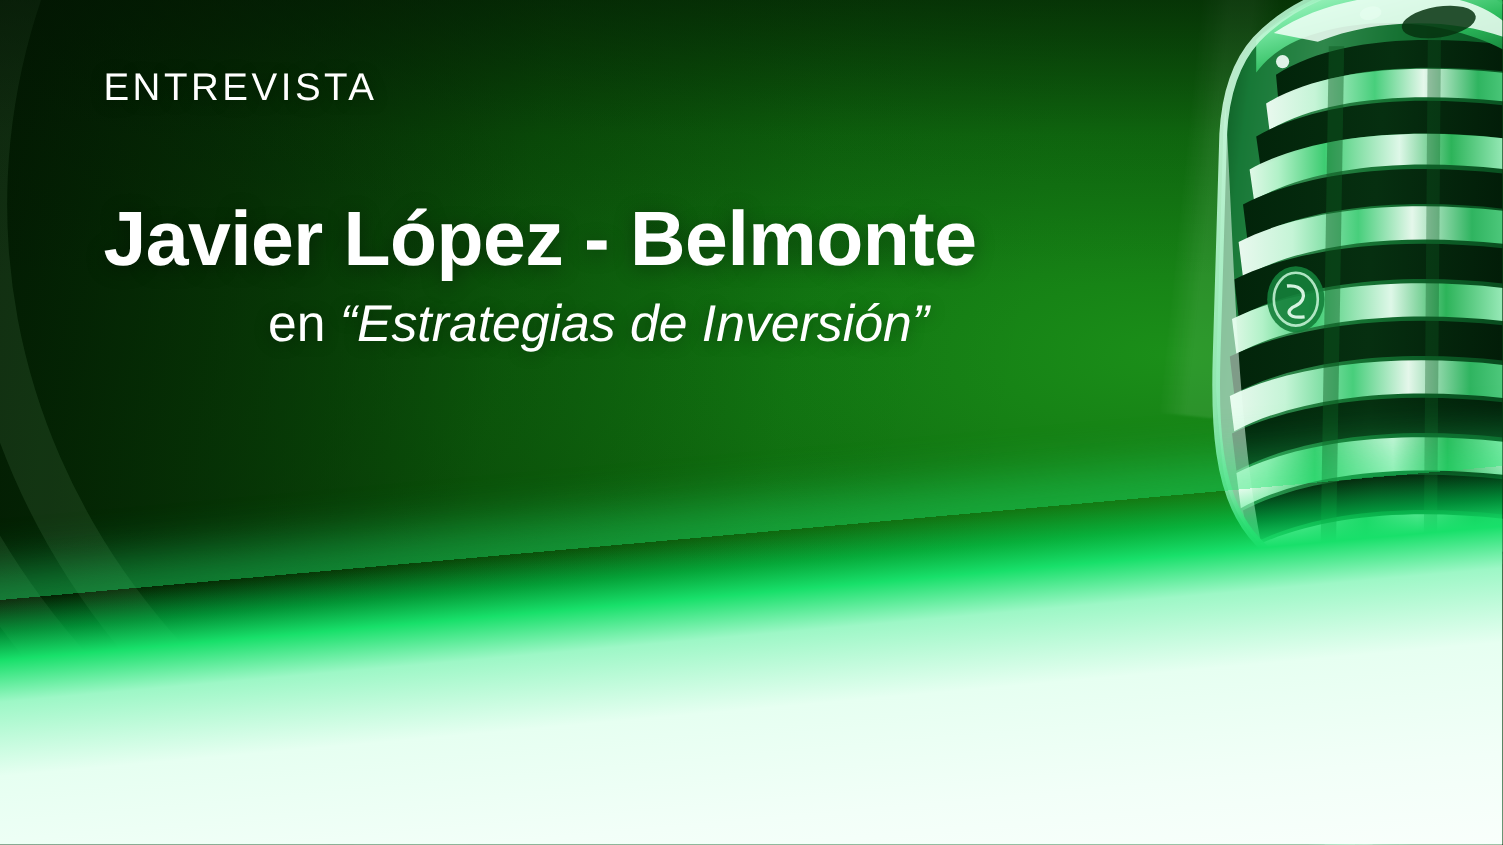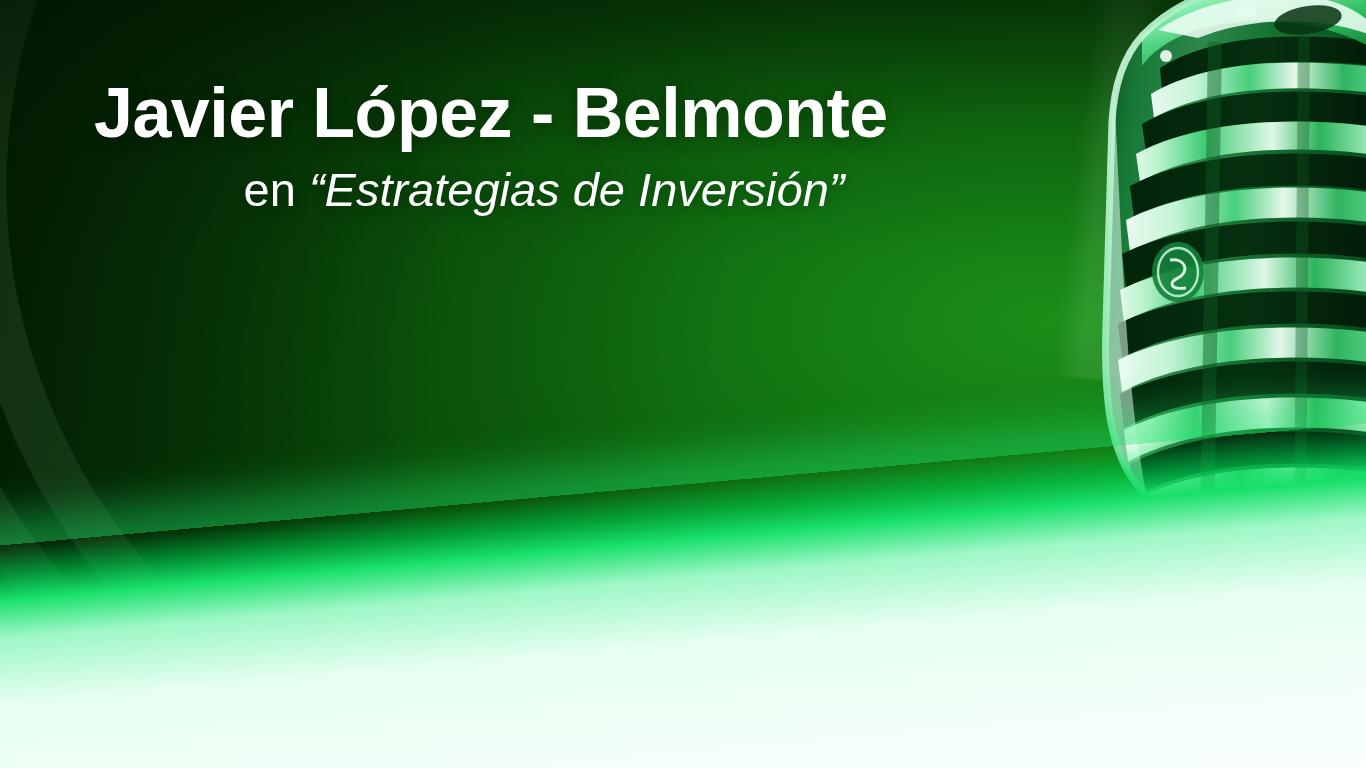--- a/index.html
+++ b/index.html
@@ -351,20 +351,21 @@
       </g>
 
       <ellipse cx="300" cy="760" rx="170" ry="30" fill="#03280c" opacity="0.35"></ellipse>
     </svg>
   </div>
 
   <div class="surface-glow"></div>
   <div class="surface"></div>
 
   <div class="text-block">
+    <p class="eyebrow">ENTREVISTA</p>
 
     <h1 class="headline">Javier López - Belmonte</h1>
 
     <p class="subhead">
       <span>en </span><span class="quoted">“Estrategias de Inversión”</span>
     </p>
   </div>
 
 </div>
 

